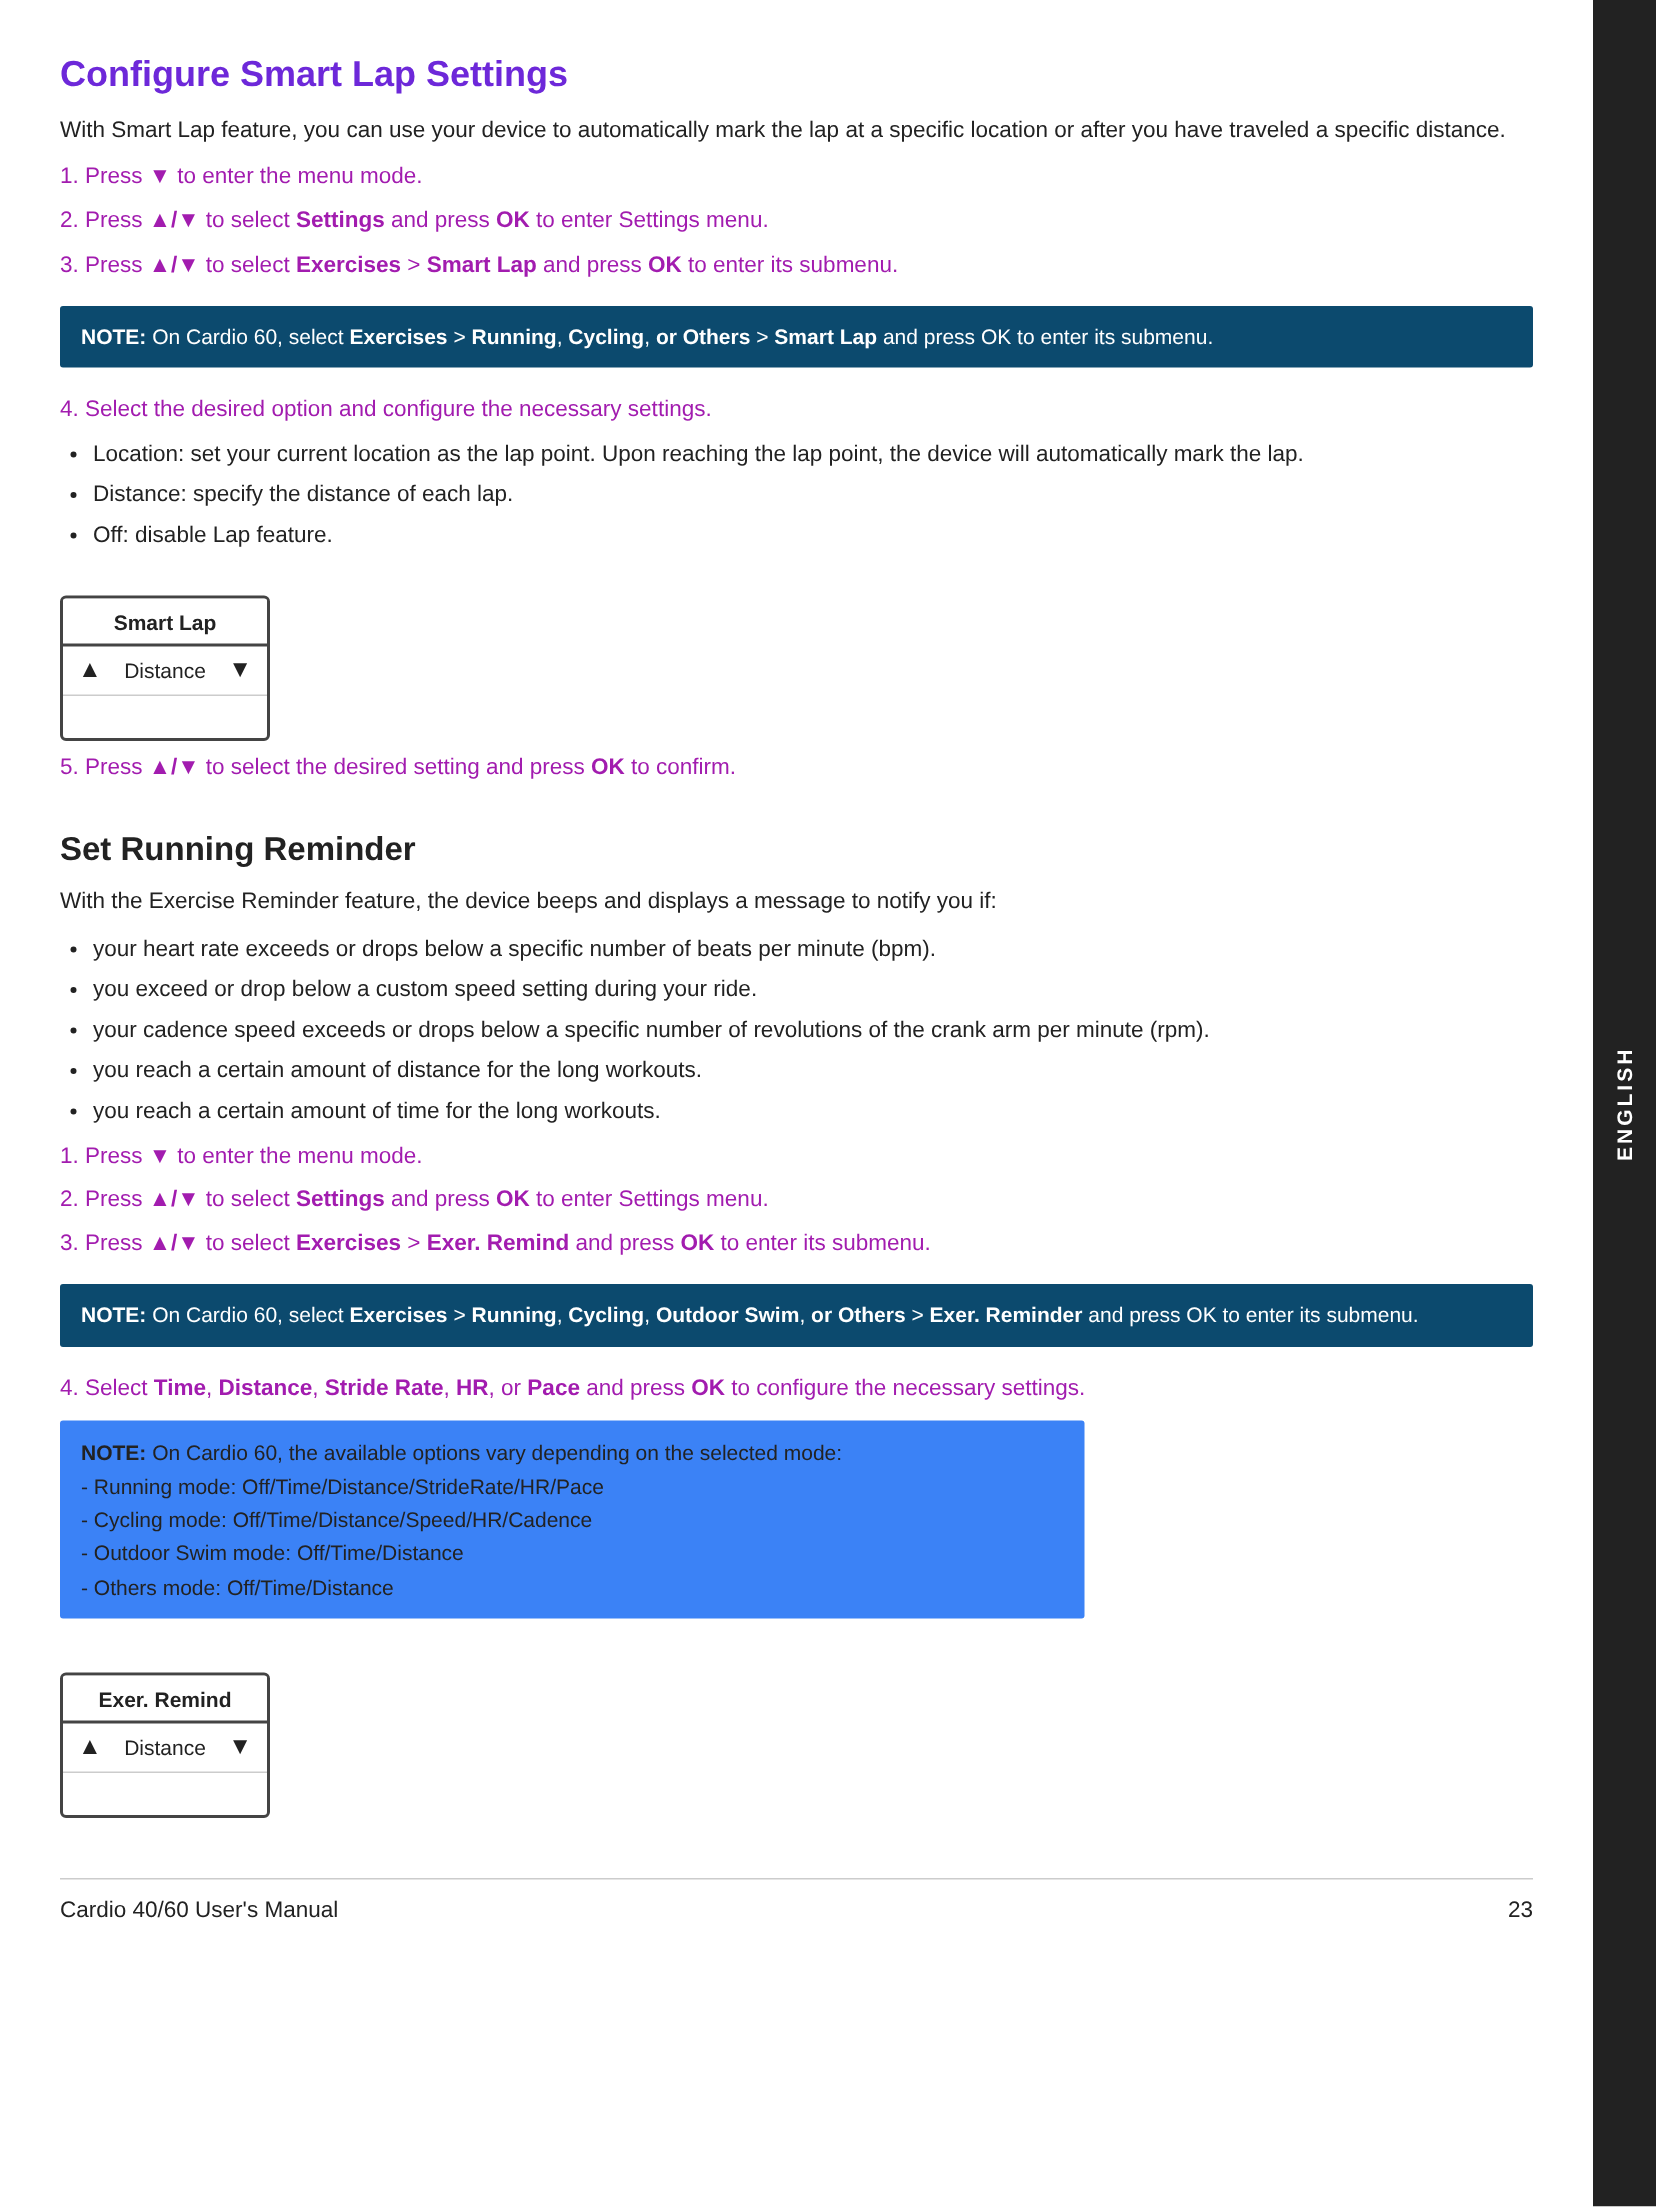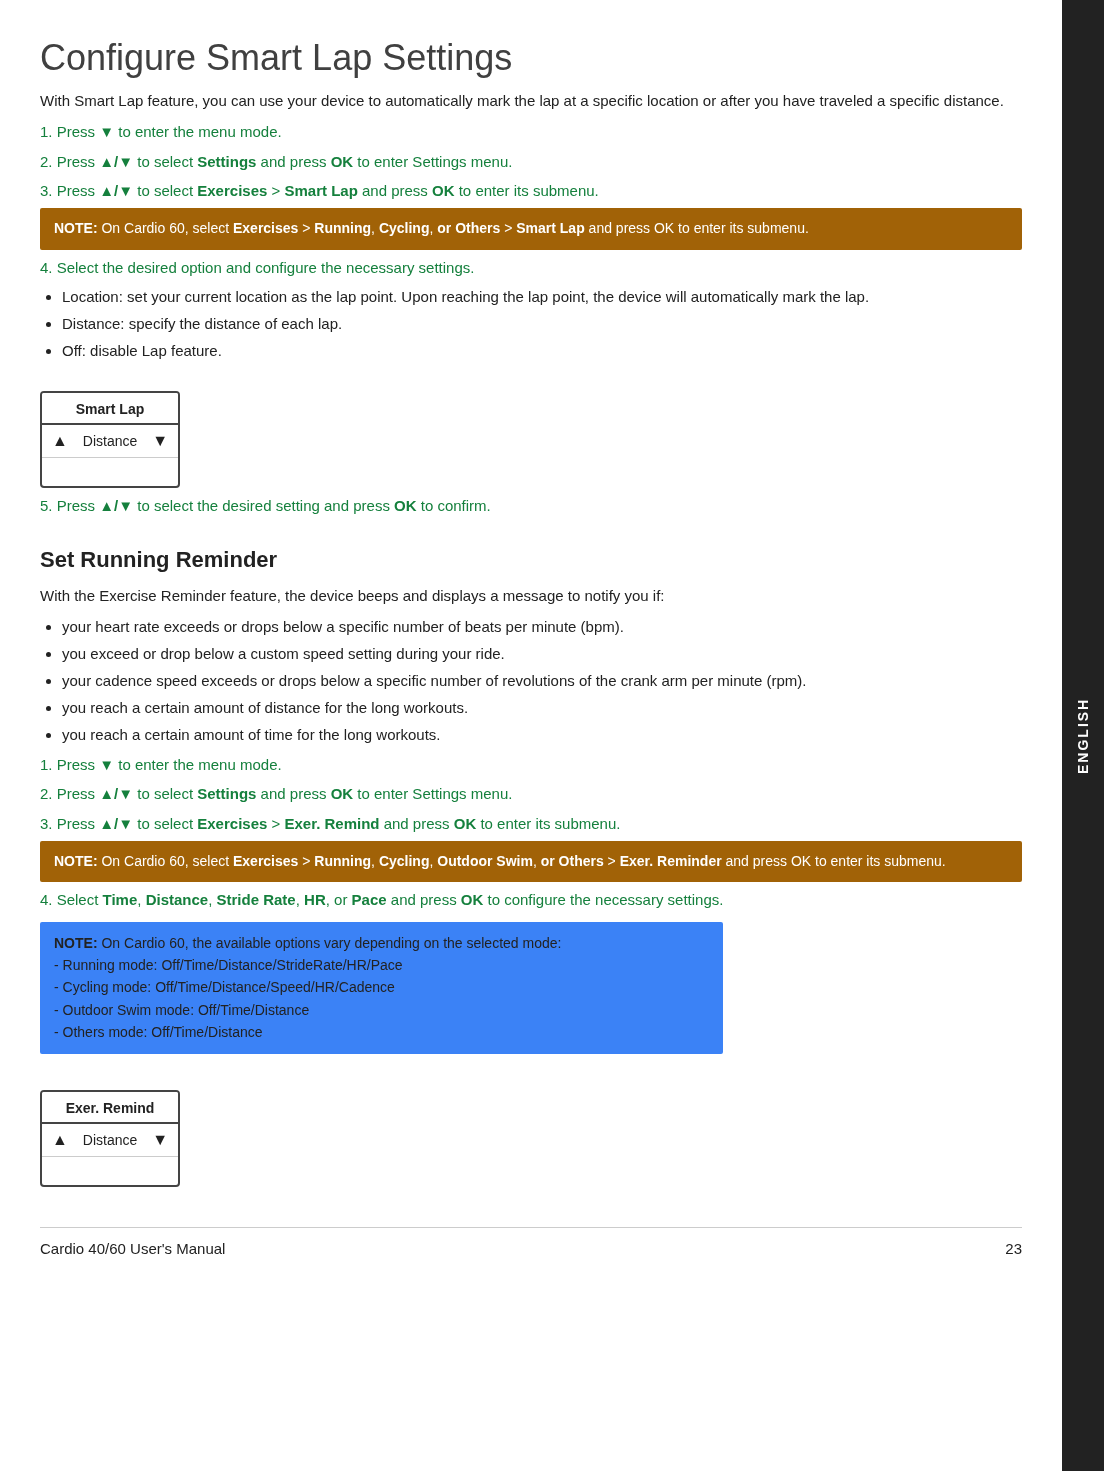--- a/index.html
+++ b/index.html
@@ -27,23 +27,23 @@
       writing-mode: vertical-rl;
       text-orientation: mixed;
       transform: rotate(180deg);
       color: #fff;
       font-size: 14px;
       font-weight: bold;
       letter-spacing: 2px;
       flex-shrink: 0;
     }
     h1 {
-      font-size: 36px;
-      font-weight: normal;
-      color: #404040;
+      font-size: 24px;
+      font-weight: bold;
+      color: #6d28d9;
       margin-bottom: 10px;
       line-height: 1.2;
     }
     h2 {
       font-size: 22px;
       font-weight: bold;
       color: #222;
       margin-bottom: 10px;
       margin-top: 30px;
       line-height: 1.2;
@@ -51,27 +51,27 @@
     p, .intro-text {
       font-size: 15px;
       line-height: 1.55;
       margin-bottom: 8px;
       color: #222;
     }
     .step {
       font-size: 15px;
       line-height: 1.55;
       margin-bottom: 6px;
-      color: #15803d;
+      color: #a21caf;
     }
     .note-box {
-      background: #a16207;
+      background: #0c4a6e;
       color: #fff;
       padding: 10px 14px;
-      margin: 6px 0;
+      margin: 16px 0;
       font-size: 14px;
       line-height: 1.55;
       border-radius: 2px;
     }
     .note-box-light {
       background: #3b82f6;
       color: #222;
       padding: 10px 14px;
       margin: 10px 0;
       font-size: 14px;

